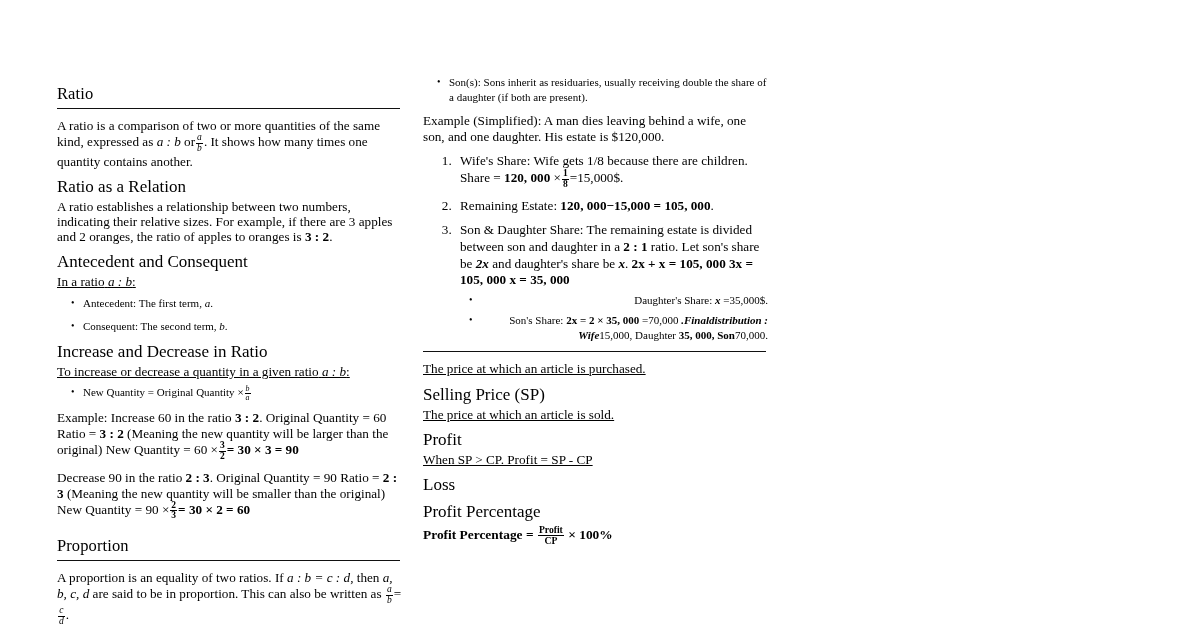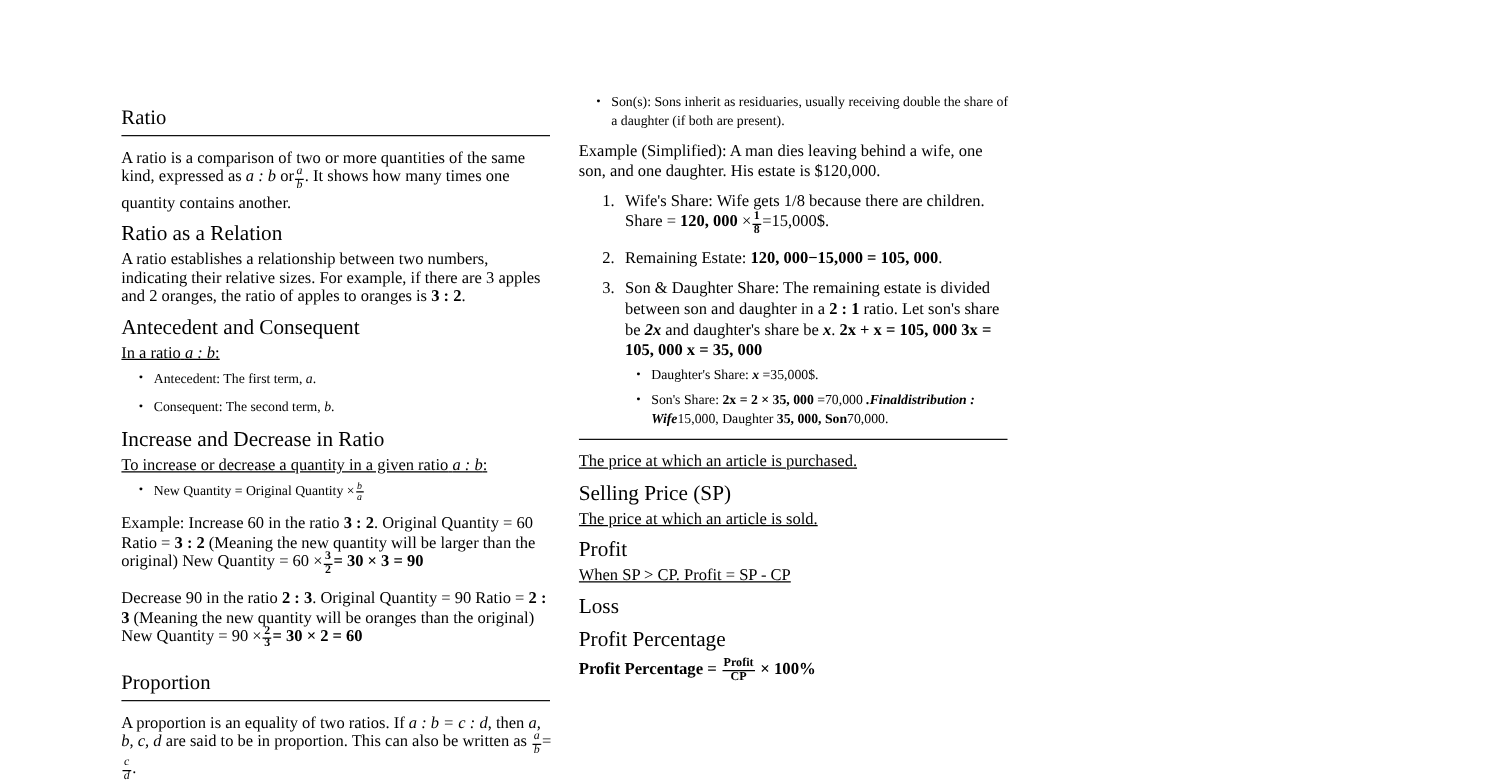--- a/index.html
+++ b/index.html
@@ -12,21 +12,20 @@
     height: 626px;
     overflow: hidden;
     font-family: "Liberation Serif", "DejaVu Serif", serif;
     color: #000000;
   }
   .page {
     position: relative;
     width: 1098px;
     height: 626px;
     overflow: hidden;
-    margin-left: 40px;
   }
   .col {
     position: absolute;
     top: 0;
     width: 345px;
     height: 626px;
     overflow: hidden;
   }
   .col-left  { left: 57px; }
   .col-right { left: 423px; }
@@ -85,21 +84,21 @@
     margin: 5px 0 6px 0;
     padding-left: 32px;
     list-style: decimal;
   }
   ol.nl > li {
     font-size: 13.2px;
     line-height: 16.6px;
     margin: 0 0 8px 0;
     padding-left: 5px;
   }
-  ol.nl > li ul.bl { margin: 4px 0 0 0; padding-left: 12px; }
+  ol.nl > li ul.bl { margin: 4px 0 0 0; padding-left: 12px; text-align: right; }
   ol.nl > li ul.bl > li { margin-bottom: 5px; }
 
   
   .mi { font-family: "Liberation Serif", serif; font-style: italic; }
   .mb { font-family: "Liberation Serif", serif; font-weight: bold; font-style: normal; }
   .mbi { font-family: "Liberation Serif", serif; font-weight: bold; font-style: italic; }
   .frac {
     display: inline-block;
     vertical-align: -0.42em;
     text-align: center;
@@ -189,21 +188,21 @@
         <span>×</span><span class="frac bold"><span class="num">3</span><span class="den">2</span></span><span class="mb">= 30</span>
         <span class="mb">×</span>
         <span class="mb">3 = 90</span>
       </p>
 
       <p class="body">
         <span>Decrease 90 in the ratio</span>
         <span class="mb">2 : 3</span><span>. Original Quantity = 90 Ratio =</span>
         <span class="mb">2 :</span>
         <span class="mb">3</span>
-        <span>(Meaning the new quantity will be oranges than the original)</span>
+        <span>(Meaning the new quantity will be smaller than the original)</span>
         <span>New Quantity = 90</span>
         <span>×</span><span class="frac bold"><span class="num">2</span><span class="den">3</span></span><span class="mb">= 30</span>
         <span class="mb">×</span>
         <span class="mb">2 = 60</span>
       </p>
 
       <h1 class="sec" style="margin-top:15px;">Proportion</h1>
       <hr class="rule">
 
       <p class="body">

